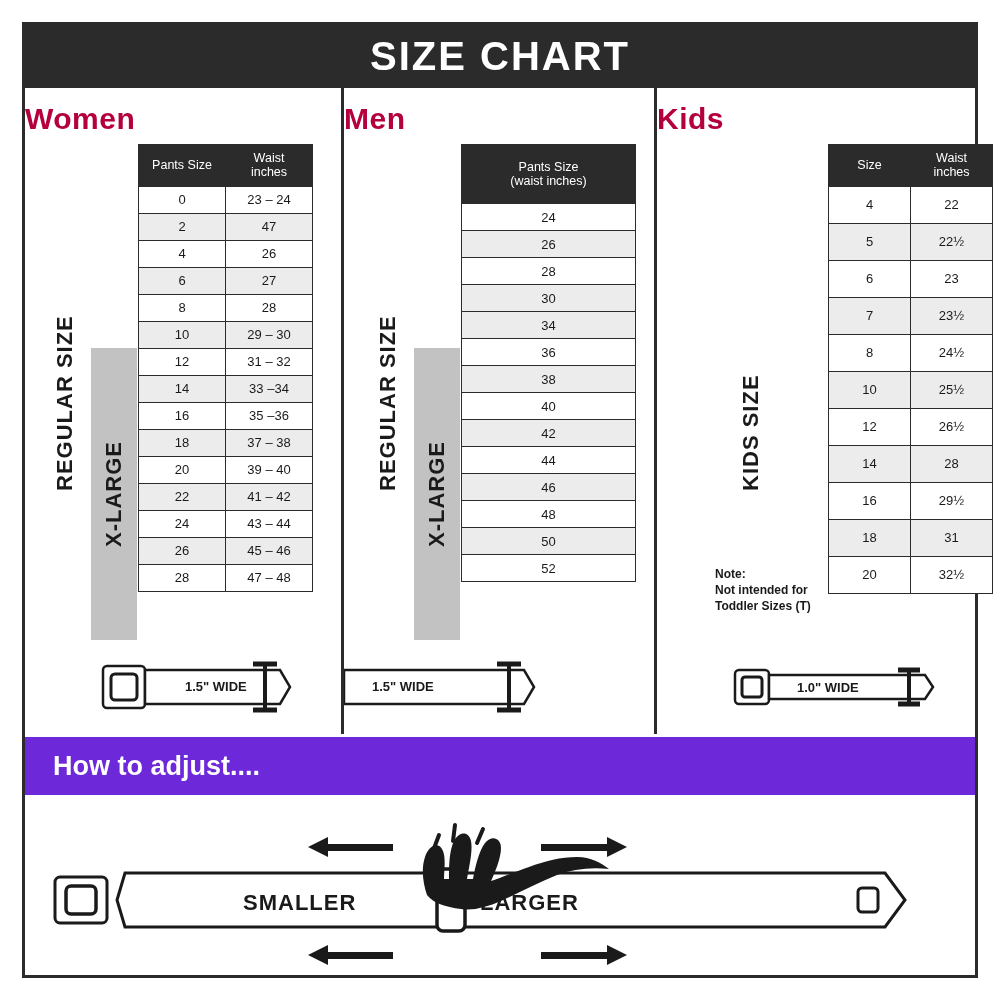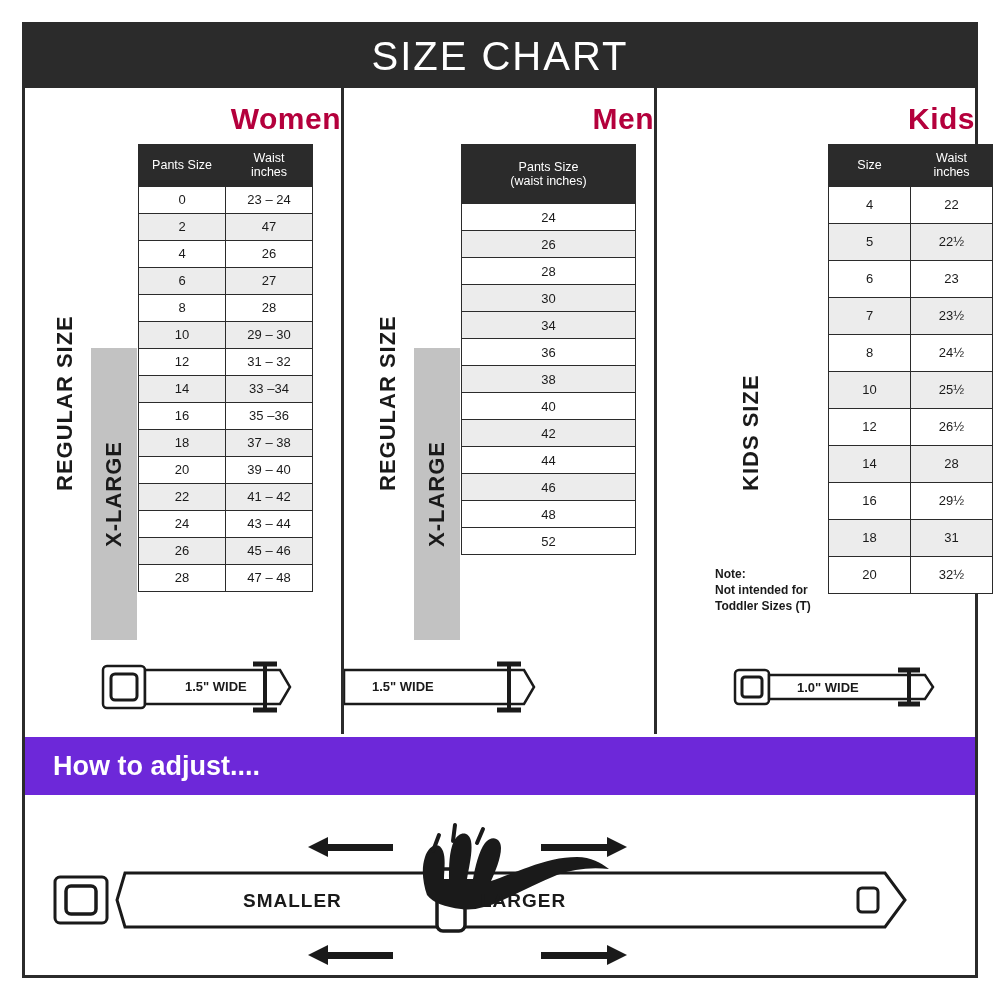--- a/index.html
+++ b/index.html
@@ -40,21 +40,21 @@
     width: 950px;
     height: 63px;
     background: #2b2b2b;
     color: #ffffff;
     display: flex;
     align-items: center;
     justify-content: center;
   }
   .title-bar .title-text {
     font-size: 40px;
-    font-weight: normal;
+    font-weight: bold;
     letter-spacing: 2px;
   }
 
   
   .columns {
     position: absolute;
     left: 25px;
     top: 88px;
     width: 950px;
     height: 646px;
@@ -63,21 +63,21 @@
     position: absolute;
     top: 0;
     height: 646px;
     box-sizing: border-box;
   }
   .col-women { left: 0; width: 316px; }
   .col-men   { left: 316px; width: 316px; border-left: 3px solid #2b2b2b; border-right: 3px solid #2b2b2b;}
   .col-kids  { left: 632px; width: 318px; }
 
   .col-heading {
-    text-align: right;
+    text-align: left;
     font-size: 30px;
     font-weight: bold;
     color: #b4003c;
     margin-top: 14px;
     letter-spacing: 0.5px;
   }
 
   
   .tbl-wrap {
     position: absolute;
@@ -153,21 +153,21 @@
   }
   .howto-panel {
     position: absolute;
     left: 25px;
     top: 795px;
     width: 950px;
     height: 180px;
     background: #ffffff;
   }
   .adjust-word {
-    font-size: 19px;
+    font-size: 22px;
     font-weight: bold;
     letter-spacing: 1px;
   }
   .note-block {
     position: absolute;
     font-size: 12px;
     font-weight: bold;
     line-height: 1.35;
     text-align: left;
   }
@@ -323,20 +323,23 @@
               </tr>
             <tr>
                 <td>44</td>
               </tr>
             <tr class="alt">
                 <td>46</td>
               </tr>
             <tr>
                 <td>48</td>
               </tr>
+            <tr class="alt">
+                <td>50</td>
+              </tr>
             <tr>
                 <td>52</td>
               </tr>
           </tbody>
         </table>
       </div>
 
       <div class="belt-row" style="top:560px;">
         <svg width="316" height="80" viewBox="0 0 316 80">
           <path d="M0 22 L180 22 L190 39 L180 56 L0 56 Z" fill="#ffffff" stroke="#1a1a1a" stroke-width="2.5"></path>

